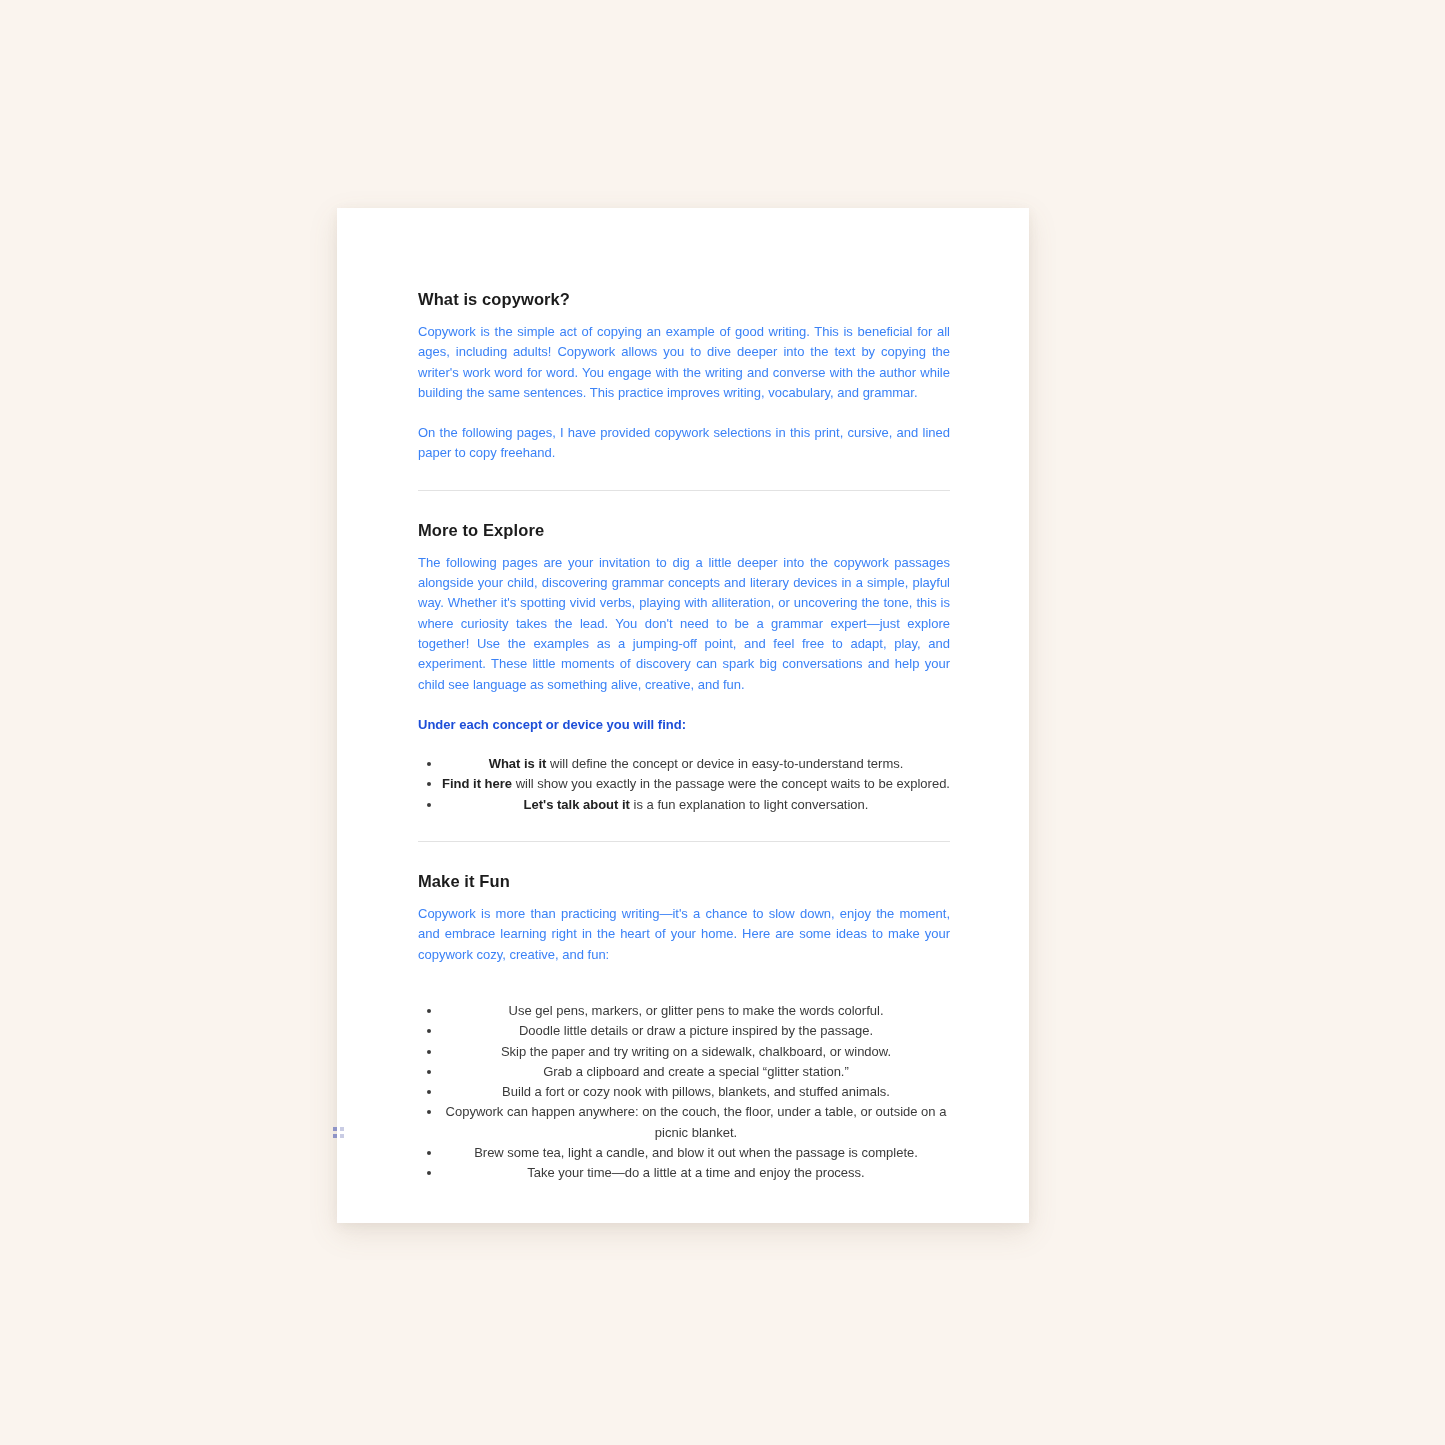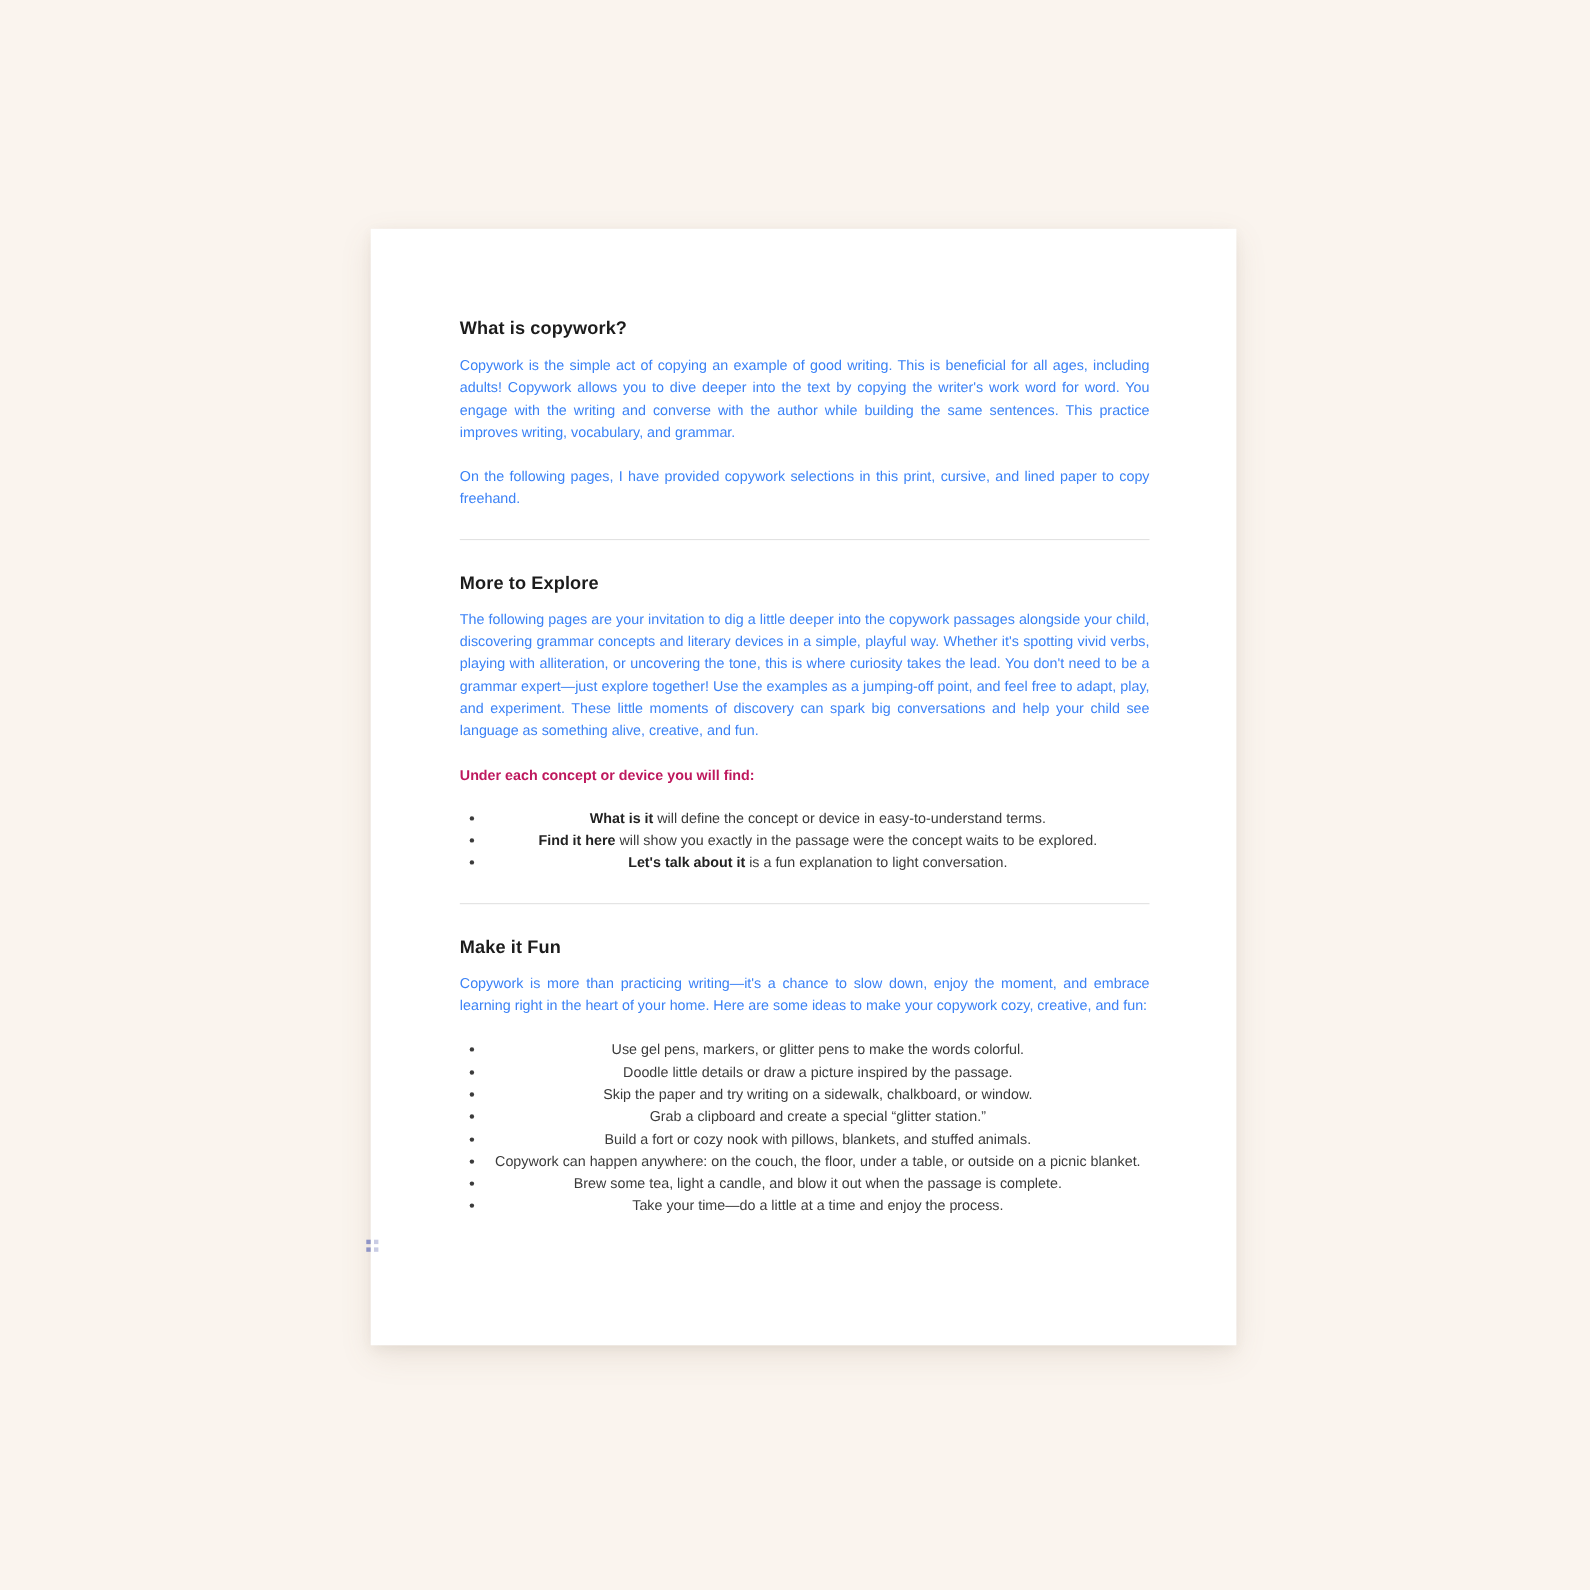--- a/index.html
+++ b/index.html
@@ -14,21 +14,21 @@
   .canvas {
     position: relative;
     width: 1445px;
     height: 1445px;
     background: #faf4ee;
   }
   .page {
     position: absolute;
     left: 337px;
     top: 208px;
-    width: 787px;
+    width: 692px;
     height: 1015px;
     background: #ffffff;
     box-sizing: border-box;
     padding: 81px 79px 0 81px;
     box-shadow: 0 10px 28px rgba(120, 100, 80, 0.13), 0 3px 10px rgba(120, 100, 80, 0.08);
   }
   .section h1 {
     margin: 0 0 13px 0;
     font-size: 16.5px;
     line-height: 20px;
@@ -38,21 +38,21 @@
   }
   .section p {
     margin: 0 0 20px 0;
     font-size: 13px;
     line-height: 20.3px;
     color: #3b82f6;
     text-align: justify;
   }
   .section p.subhead {
     font-weight: 700;
-    color: #be185d;
+    color: #1d4ed8;
     text-align: left;
     margin: 19px 0 12px 0;
   }
   .section ul {
     margin: 19px 0 0 0;
     padding: 0 0 0 24px;
     list-style: disc;
   }
   .section ul li {
     font-size: 13px;
@@ -66,21 +66,21 @@
   }
   hr.rule {
     border: none;
     border-top: 1px solid #e2e2e2;
     margin: 26px 0 29px 0;
   }
   #section-make-it-fun h1 {
     margin-top: 13px;
   }
   #section-make-it-fun ul {
-    margin-top: 20px;
+    margin-top: 36px;
   }
   .edge-artifact {
     position: absolute;
     left: 333px;
     top: 1127px;
     width: 14px;
     height: 13px;
   }
   .edge-artifact .row {
     display: flex;

